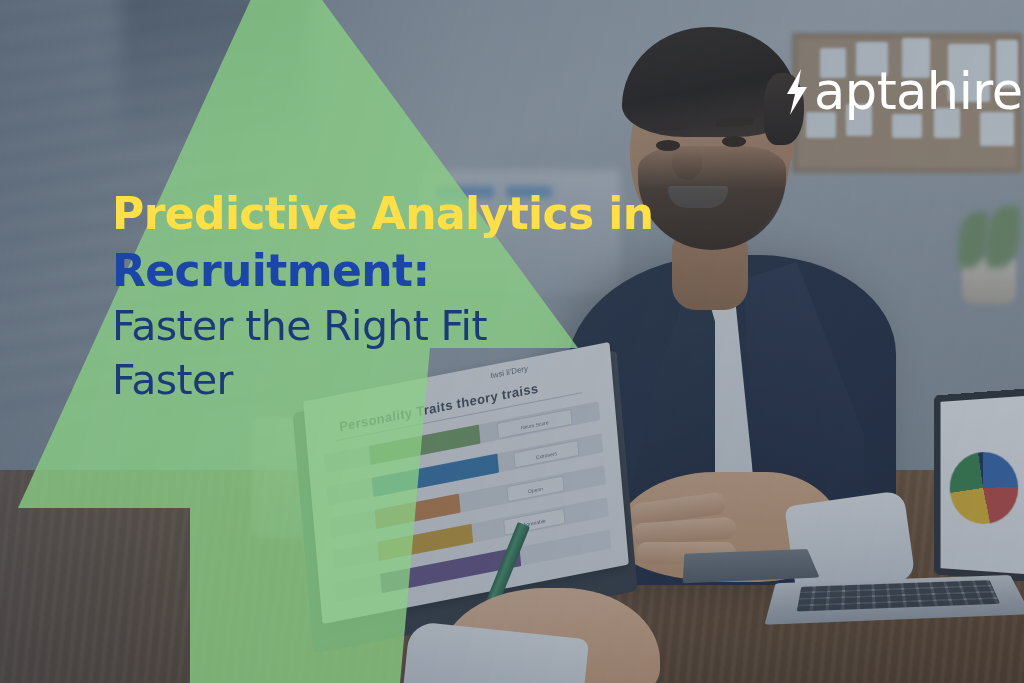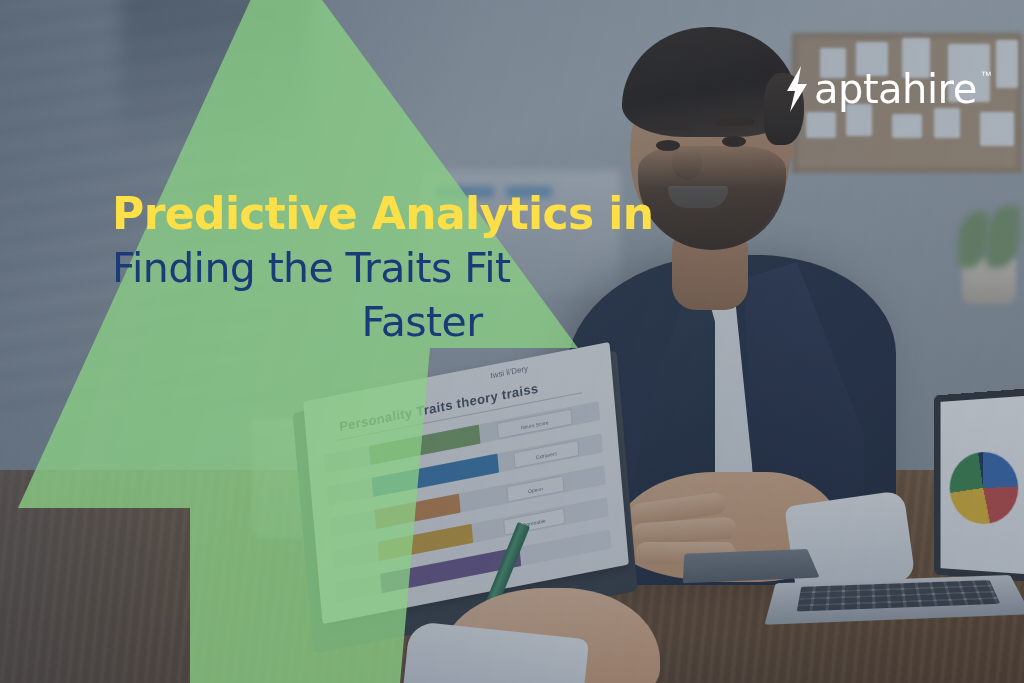--- a/index.html
+++ b/index.html
@@ -275,21 +275,21 @@
     pointer-events: none;
   }
 
   
   .logo {
     position: absolute; left: 784px; top: 66px;
     display: flex; align-items: center; gap: 4px;
   }
   .bolt { width: 26px; height: 46px; display:block; }
   .logo-word {
-    color: #ffffff; font-size: 40px; font-weight: 400; letter-spacing: -0.5px;
+    color: #ffffff; font-size: 51px; font-weight: 400; letter-spacing: -0.5px;
     font-family: "DejaVu Sans", sans-serif;
     line-height: 1;
   }
   .logo-tm {
     color: #ffffff; font-size: 11px; line-height: 1; align-self: flex-start;
     margin-top: 4px; font-family: "Liberation Sans", sans-serif;
   }
 
   
   .headline {
@@ -297,21 +297,21 @@
     width: 620px;
   }
   .hl {
     font-family: "DejaVu Sans", sans-serif;
     letter-spacing: -0.6px;
     white-space: nowrap;
   }
   .hl-1 { font-size: 44px; font-weight: 700; color: #fde047; line-height: 1.28; }
   .hl-2 { font-size: 44px; font-weight: 700; color: #1c45a8; line-height: 1.32; }
   .hl-3 { font-size: 41px; font-weight: 400; color: #1b3a78; line-height: 1.30; }
-  .hl-4 { font-size: 41px; font-weight: 400; color: #1b3a78; line-height: 1.30; text-align: center; }
+  .hl-4 { font-size: 41px; font-weight: 400; color: #1b3a78; line-height: 1.30; }
 </style>
 </head>
 <body>
 
 <div id="banner">
 
   <div class="photo">
     <div class="wall"></div>
     <div class="blinds"></div>
     <div class="shelfblur"></div>
@@ -399,21 +399,22 @@
   </div>
 
   <div class="tint"></div>
 
   <svg class="arrow" viewBox="0 0 1024 683">
     <polygon points="278,-60 578,348 430,348 400,683 190,683 190,508 18,508" fill="#8BCE85" fill-opacity="0.78"></polygon>
   </svg>
 
   <div class="headline">
     <div class="hl hl-1">Predictive Analytics in</div>
-    <div class="hl hl-3">Finding the Traits Fit</div>
+    <div class="hl hl-2">Recruitment:</div>
+    <div class="hl hl-3">Faster the Right Fit</div>
     <div class="hl hl-4">Faster</div>
   </div>
 
   <div class="logo">
     <svg class="bolt" viewBox="0 0 26 46">
       <polygon points="17,0 3,25 11,25 6,46 23,18 14,18" fill="#ffffff"></polygon>
     </svg>
     <span class="logo-word">aptahire</span>
     <span class="logo-tm">™</span>
   </div>

